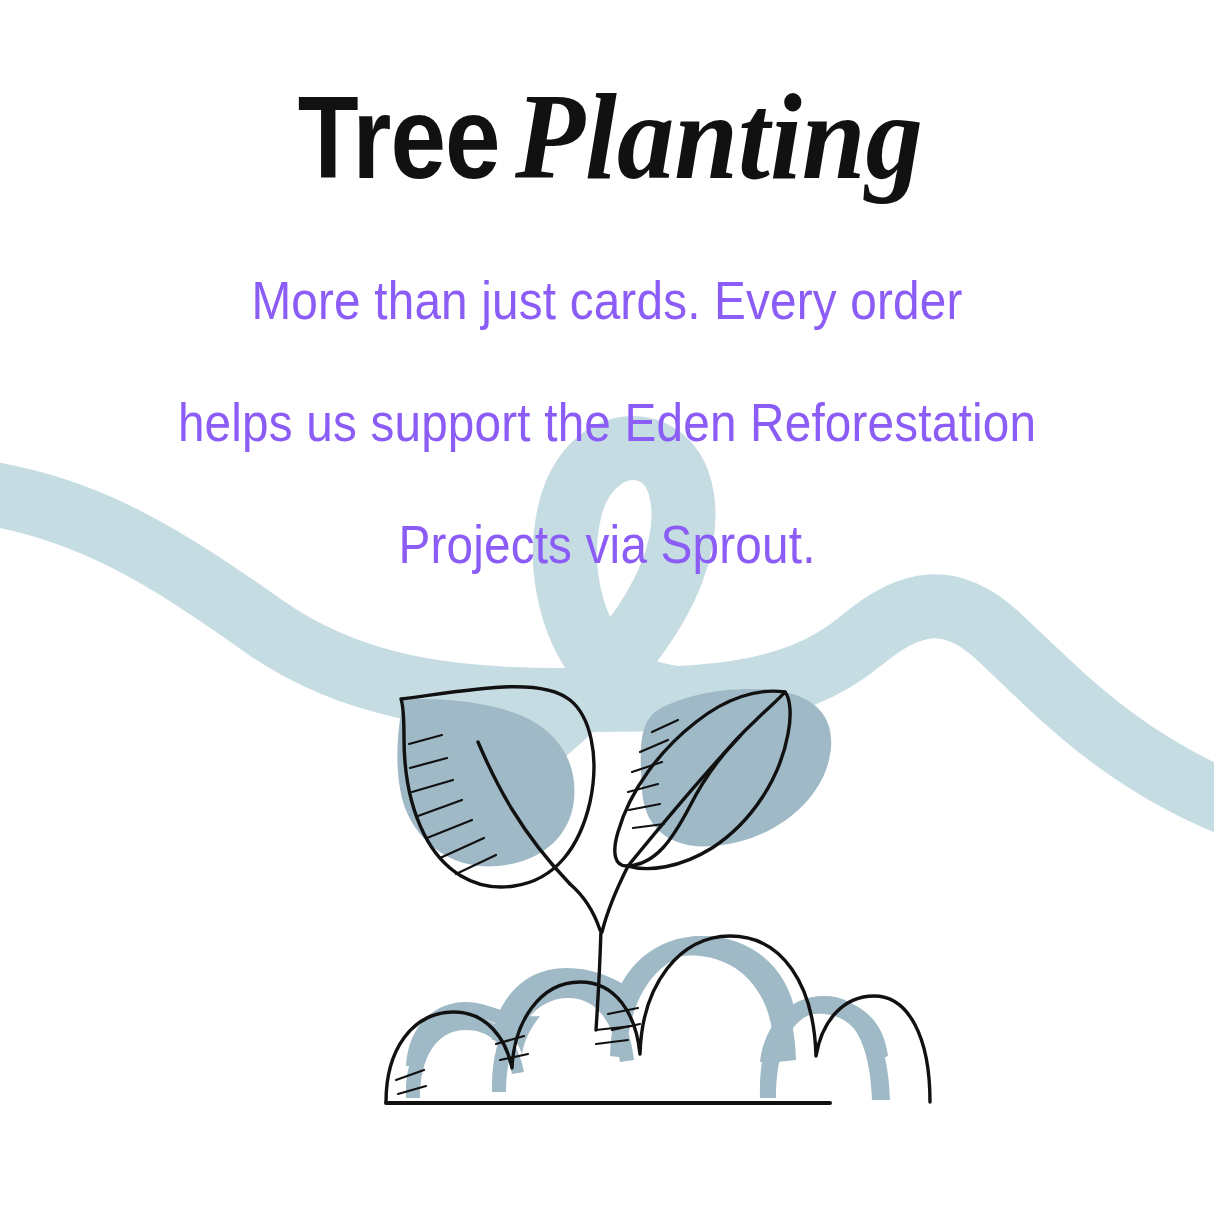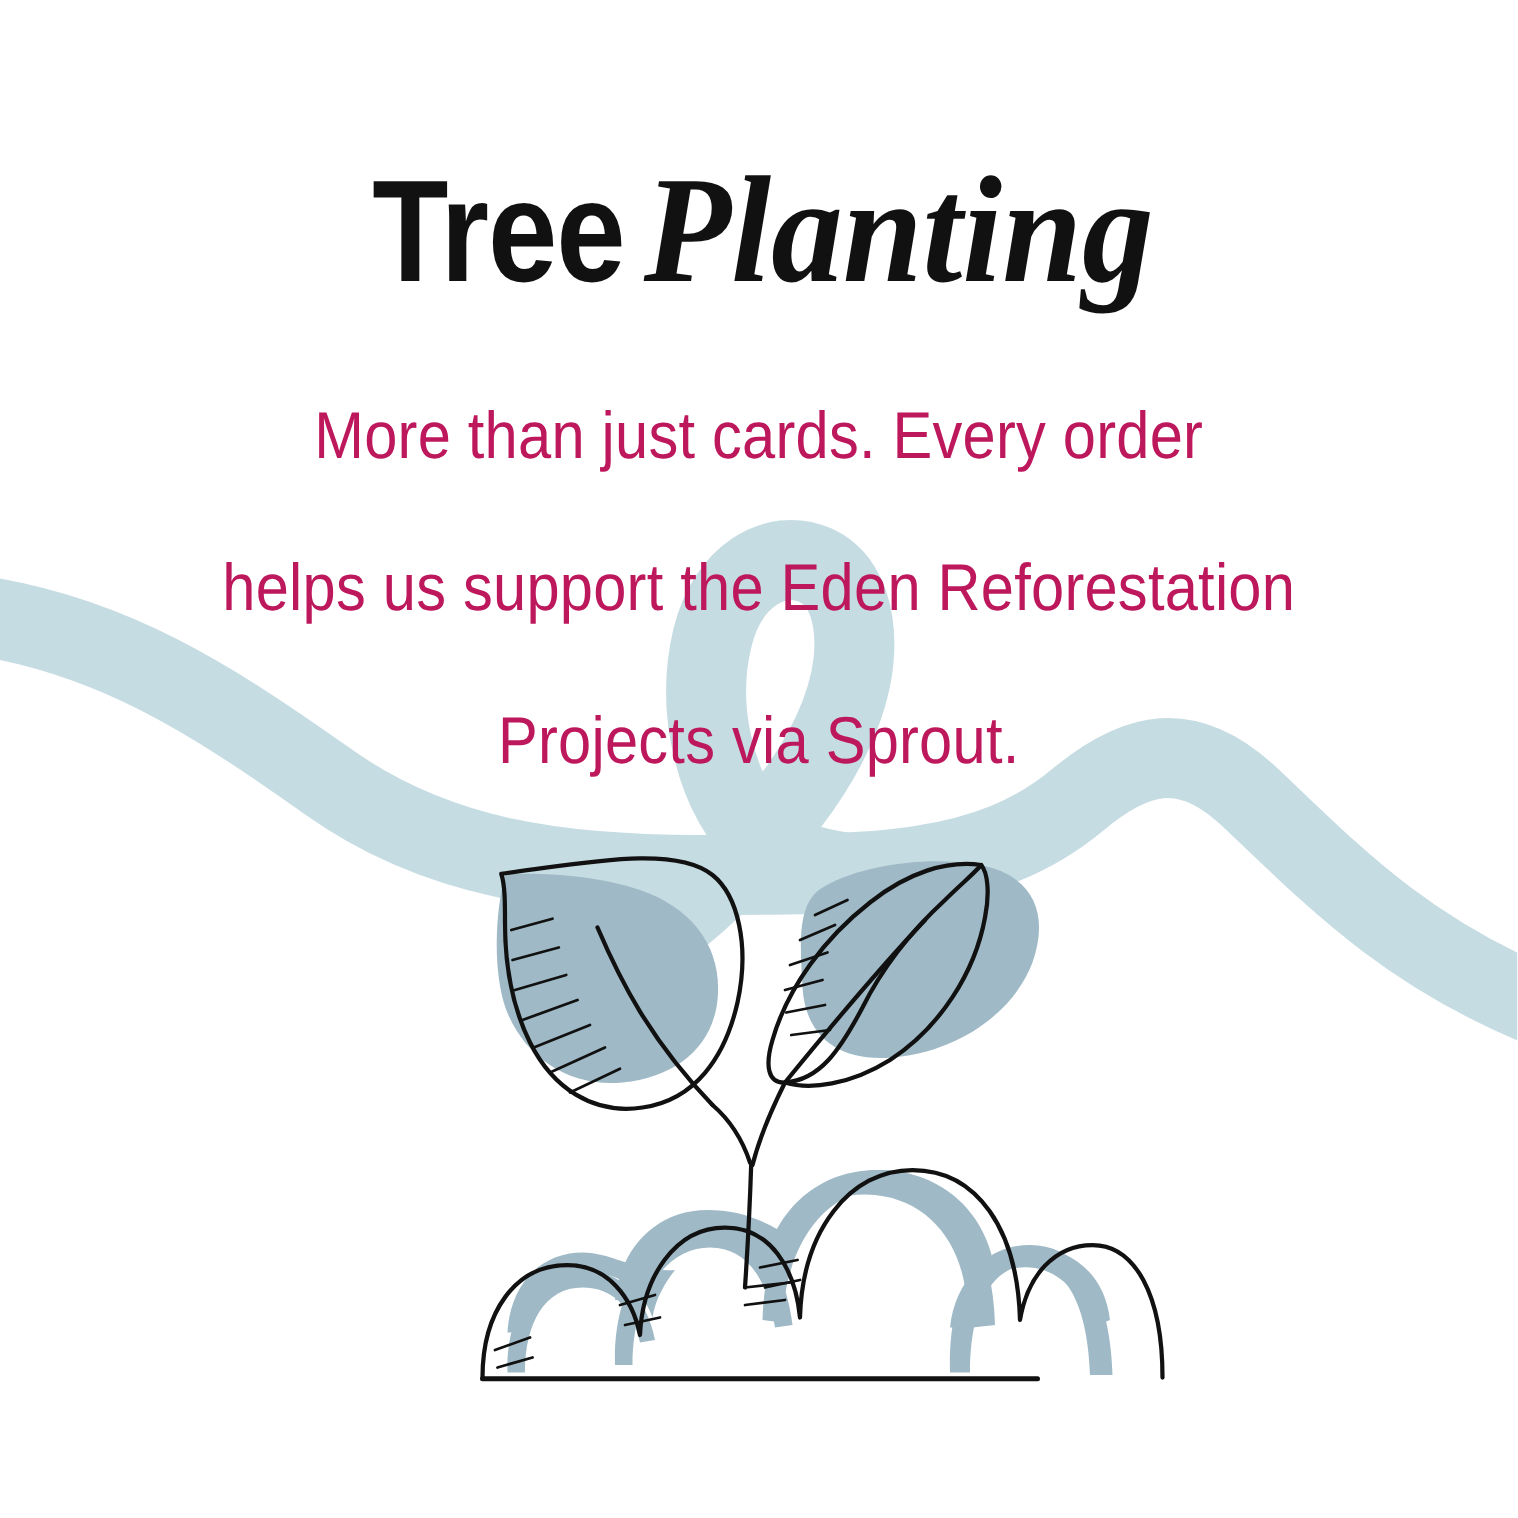--- a/index.html
+++ b/index.html
@@ -30,21 +30,20 @@
   }
 
   
   #text-block {
     position: absolute;
     left: 0;
     top: 0;
     width: 1214px;
     z-index: 3;
     text-align: center;
-    margin-top: 48px;
   }
 
   #headline {
     margin: 0;
     padding-top: 76px;
     line-height: 1.0;
     white-space: nowrap;
     color: #111111;
     font-weight: 400;
   }
@@ -66,21 +65,21 @@
     letter-spacing: 0px;
     transform: scaleX(0.94);
     display: inline-block;
     transform-origin: left center;
     margin-left: 16px;
   }
 
   #subcopy {
     margin: 0;
     padding-top: 42px;
-    color: #be185d;
+    color: #8b5cf6;
     font-family: "Liberation Sans Narrow", "Liberation Sans", sans-serif;
     font-weight: 300;
     font-size: 53px;
     line-height: 122px;
     letter-spacing: 0.2px;
   }
   #subcopy .copy-line {
     display: block;
     white-space: nowrap;
     transform: scaleX(0.90);

